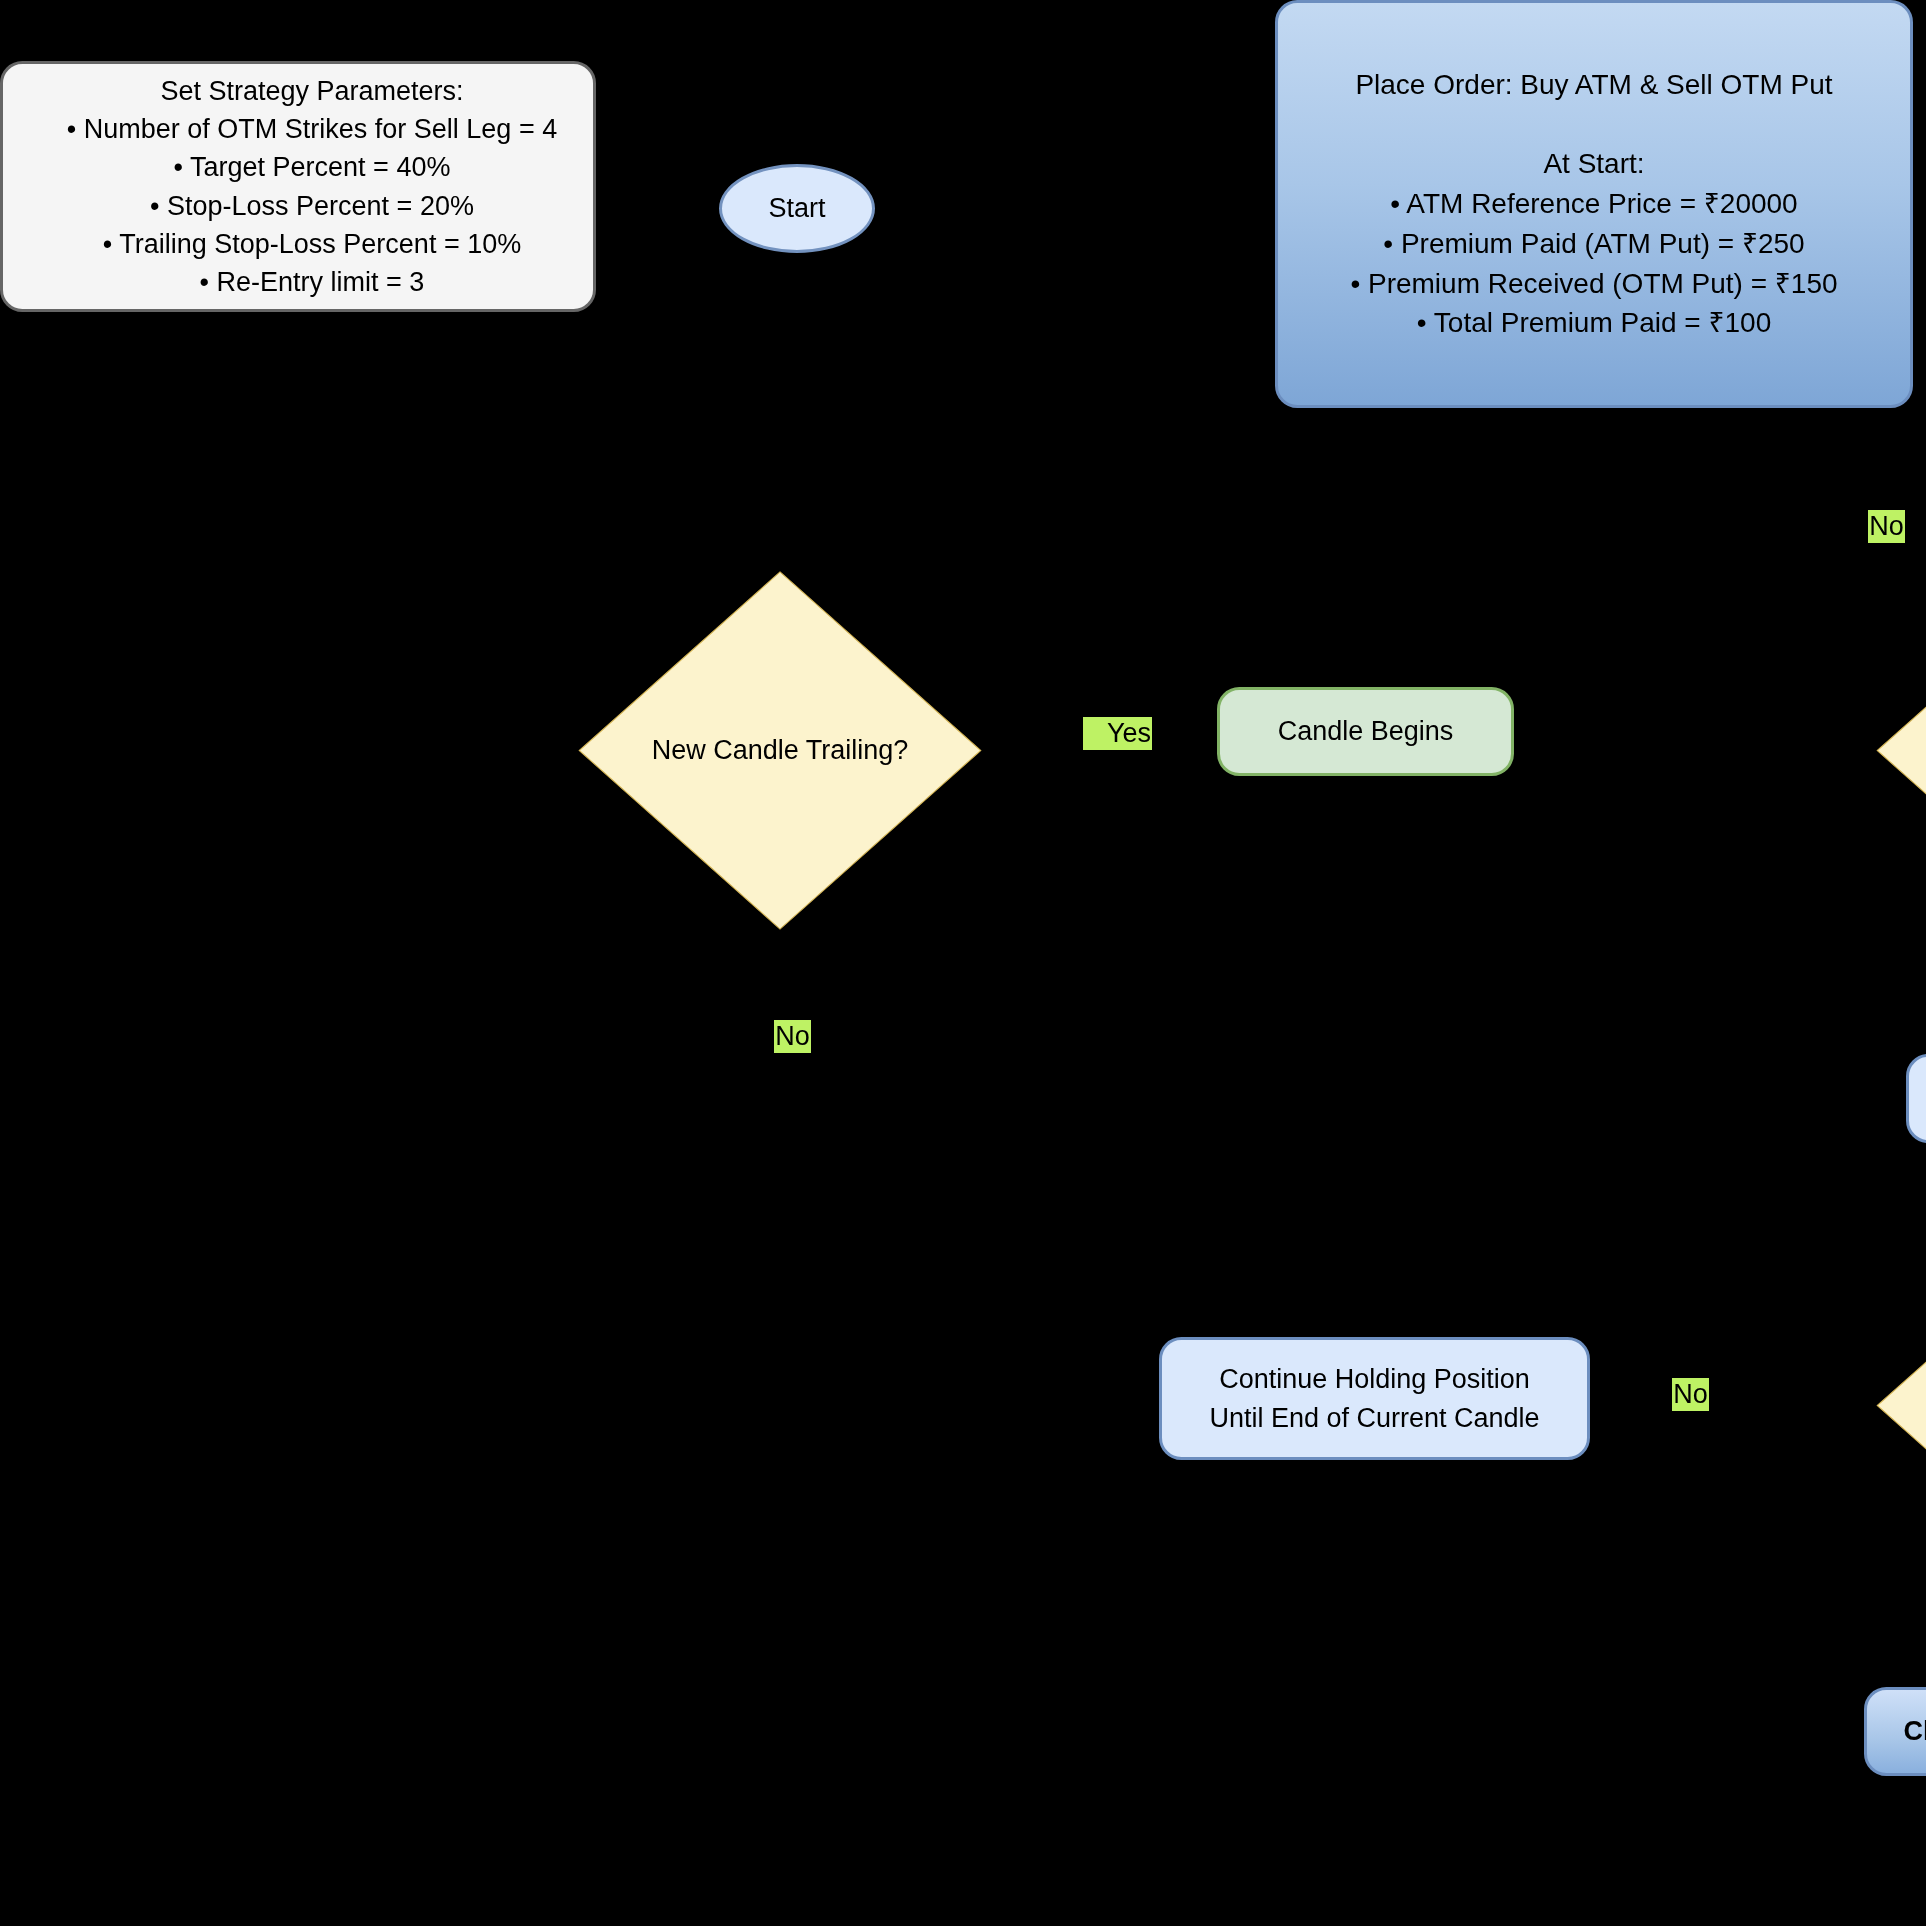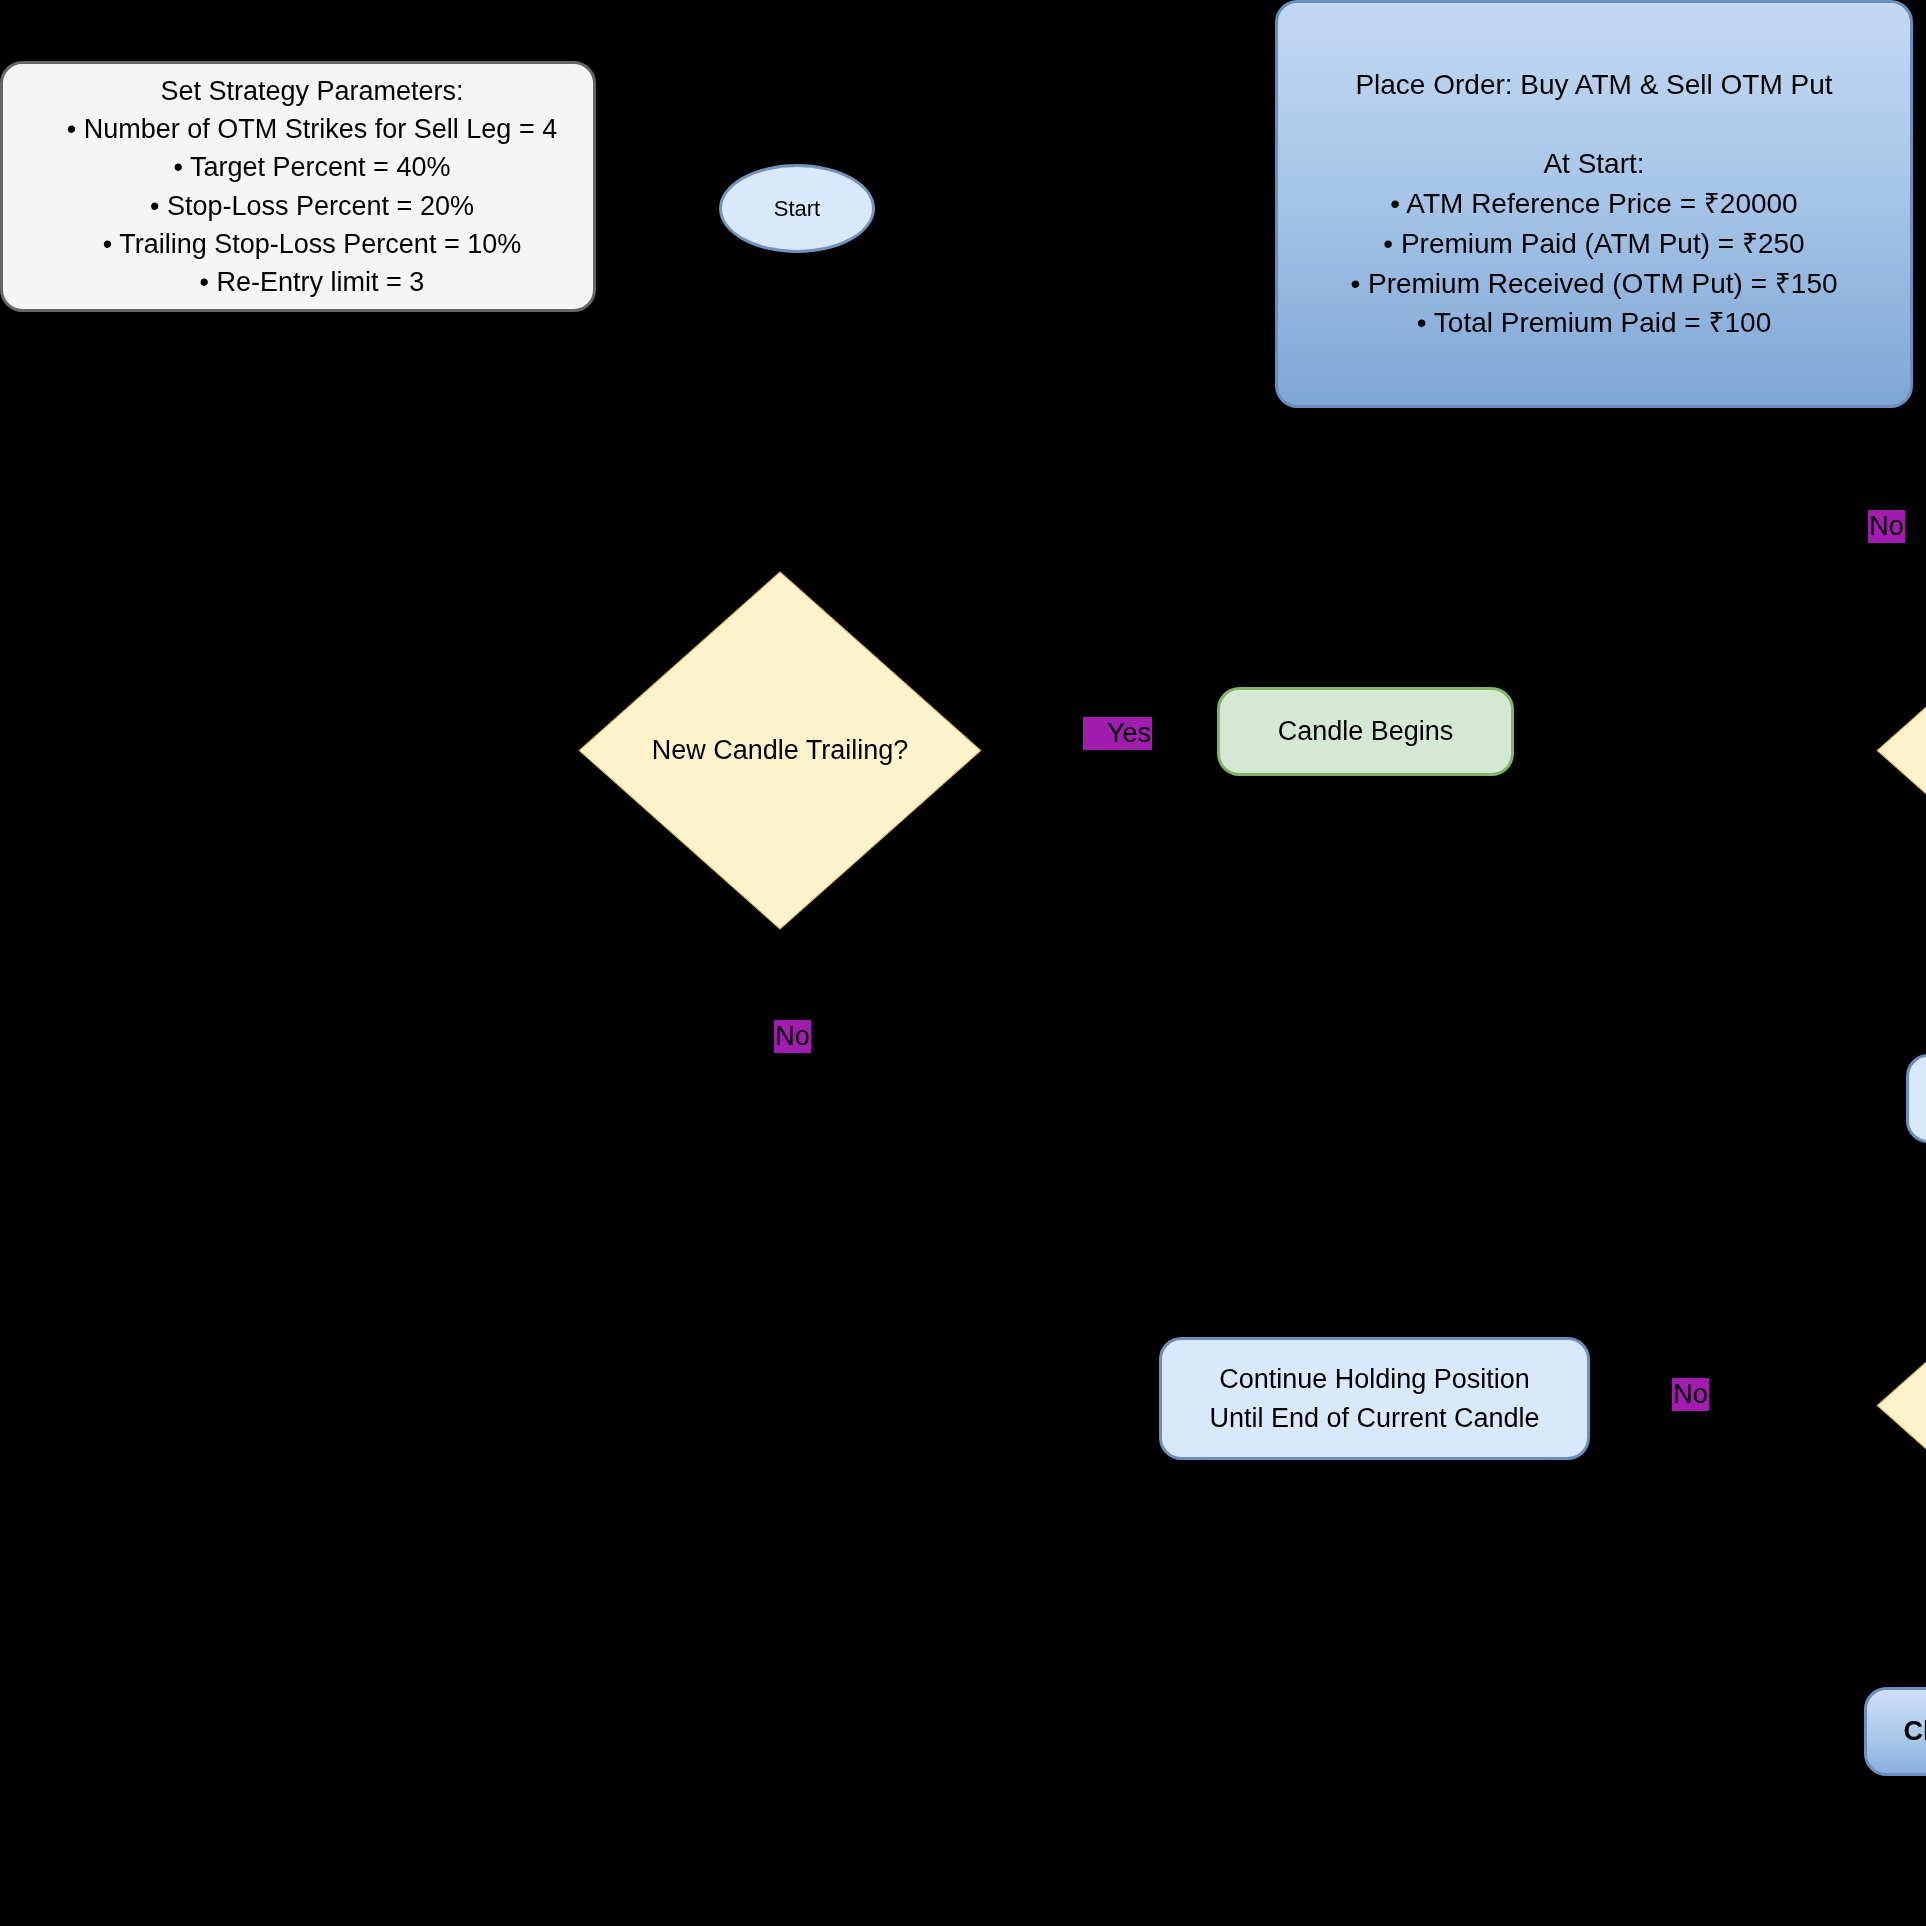--- a/index.html
+++ b/index.html
@@ -63,21 +63,21 @@
     border-color: #82b366;
     border-width: 3.5px;
     font-size: 27px;
   }
 
   
   .ellipse {
     background: #dae8fc;
     border: 3.5px solid #7392bf;
     border-radius: 50%;
-    font-size: 22px;
+    font-size: 27px;
   }
 
   
   .diamond-wrap {
     position: absolute;
   }
   .diamond-wrap svg {
     position: absolute;
     inset: 0;
     width: 100%;
@@ -92,21 +92,21 @@
     justify-content: center;
     font-size: 27px;
     color: #000000;
     text-align: center;
     pointer-events: none;
   }
 
   
   .edge-label {
     position: absolute;
-    background: #a21caf;
+    background: #bef264;
     color: #000000;
     font-size: 27px;
     line-height: 1.15;
     padding: 0.8px 1.2px;
     white-space: nowrap;
   }
 </style>
 </head>
 <body>
 

